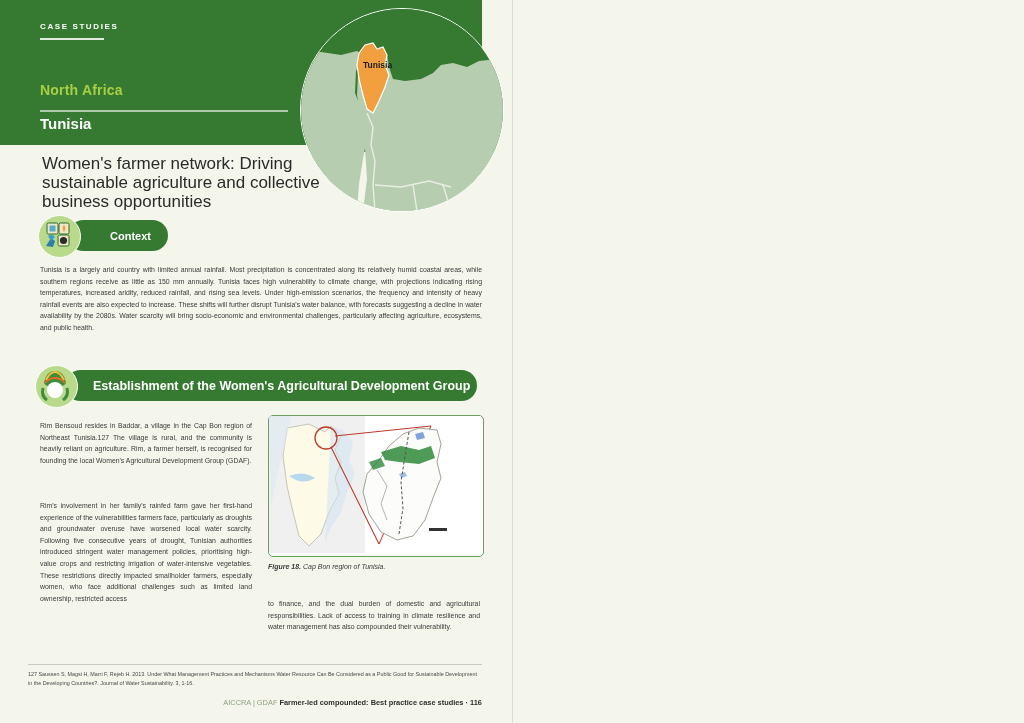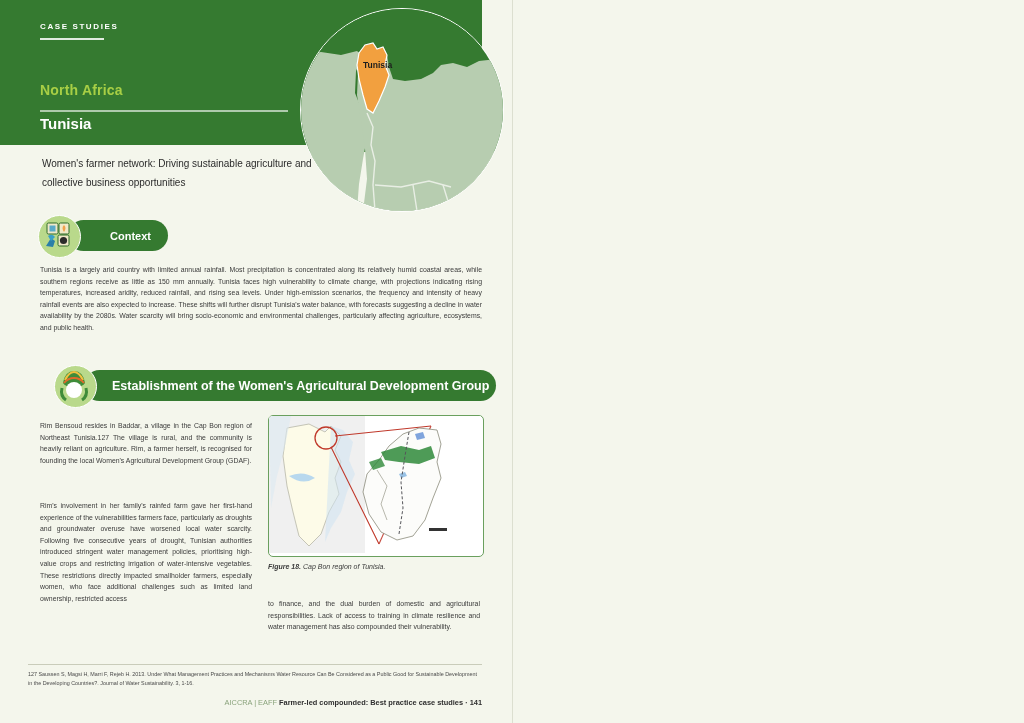--- a/index.html
+++ b/index.html
@@ -39,30 +39,30 @@
   .map-circle .sea-bot{position:absolute;left:0;top:143px;right:0;bottom:0;background:#f4f6ec;}
   .map-svg{position:absolute;left:0;top:0;}
   .map-label{
     position:absolute;left:62px;top:51px;
     font-size:8.5px;font-weight:bold;color:#1d1d1d;
   }
 
   
   .l-title{
     position:absolute;left:42px;top:154px;width:310px;
-    font-size:10px;line-height:19px;color:#2b2b2b;font-weight:normal;
+    font-size:17px;line-height:19px;color:#2b2b2b;font-weight:normal;
   }
   .badge{
     position:absolute;display:flex;align-items:center;
     height:31px;border-radius:16px;background:#357a30;
   }
   .badge .b-label{color:#ffffff;font-weight:bold;}
   .badge-context{left:68px;top:220px;width:100px;}
   .badge-context .b-label{font-size:11px;margin-left:42px;}
-  .badge-estab{left:84px;top:370px;width:412px;}
+  .badge-estab{left:65px;top:370px;width:412px;}
   .badge-estab .b-label{font-size:12.5px;margin-left:28px;}
 
   .badge-icon{
     position:absolute;left:-30px;top:-5px;width:41px;height:41px;border-radius:50%;
     background:#b9d98b;border:1.5px solid #ffffff;overflow:hidden;
   }
 
   .ptxt{
     position:absolute;color:#3a3a3a;font-size:6.9px;line-height:11.6px;text-align:justify;
   }
@@ -181,23 +181,23 @@
     <div class="fig-cap">
       <b>Figure 18.</b><span> Cap Bon region of Tunisia.</span>
     </div>
 
     <div class="fn-rule l-fn-rule"></div>
     <div class="footnote l-fn">
       <span>127</span>
       <span>Saussen S, Magsi H, Marri F, Rejeb H. 2013. Under What Management Practices and Mechanisms Water Resource Can Be Considered as a Public Good for Sustainable Development in the Developing Countries?. Journal of Water Sustainability. 3, 1-16.</span>
     </div>
     <div class="footer l-footer">
-      <span class="sep">AICCRA | EAFF</span>
+      <span class="sep">AICCRA | GDAF</span>
       <b>Farmer-led compounded: Best practice case studies</b>
-      <b> · </b><b>141</b>
+      <b> · </b><b>116</b>
     </div>
   </div>
 
   <div class="page page-right">
 
     
     
 
     
 

